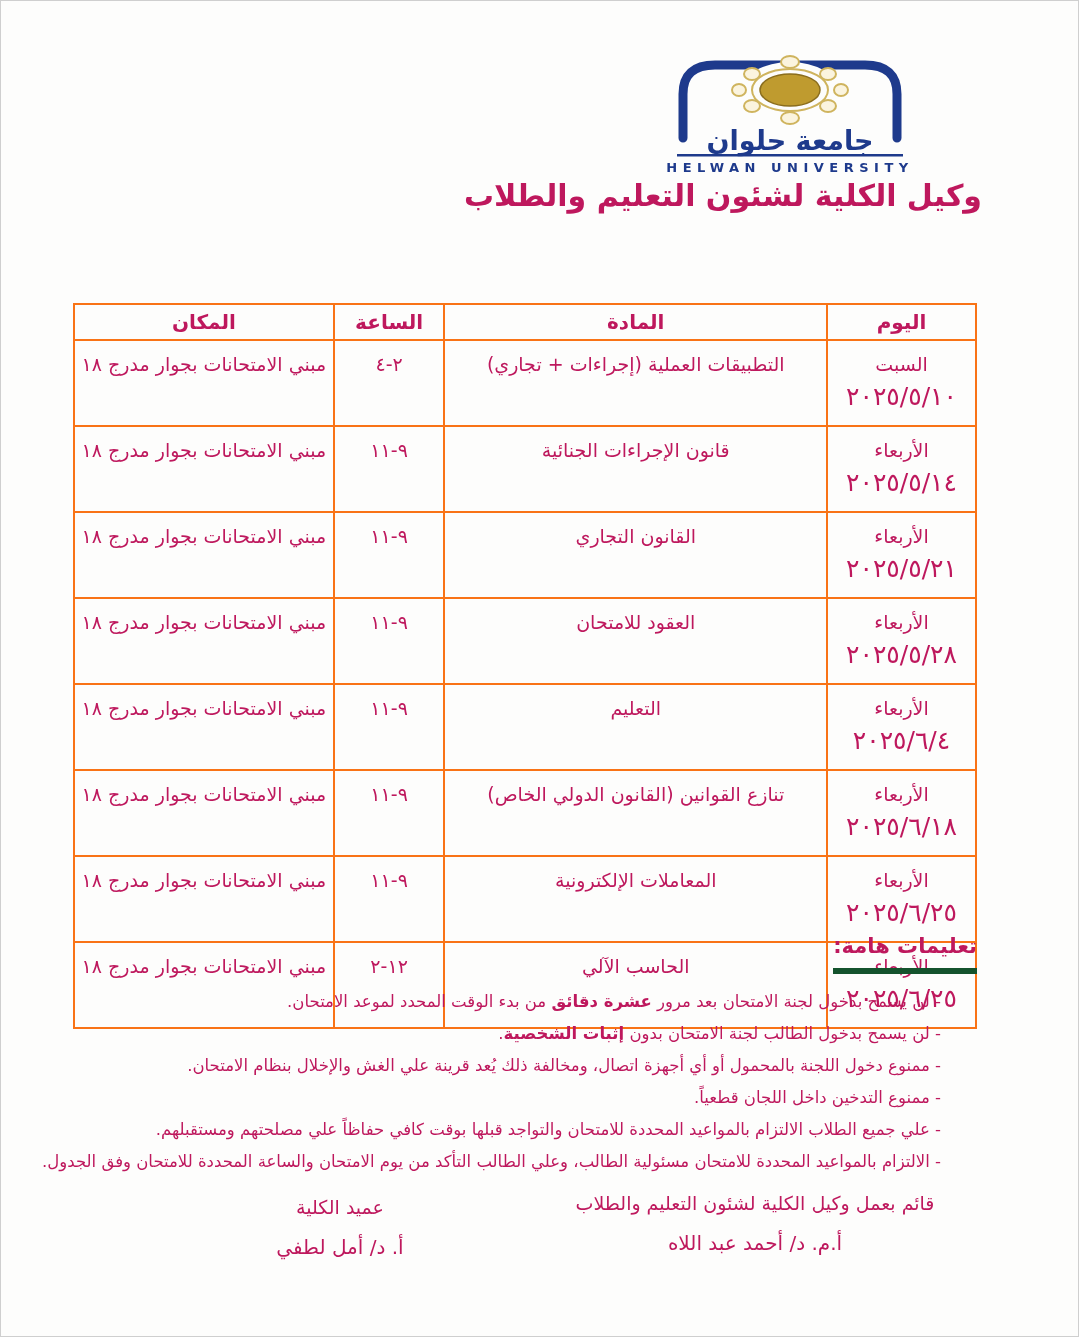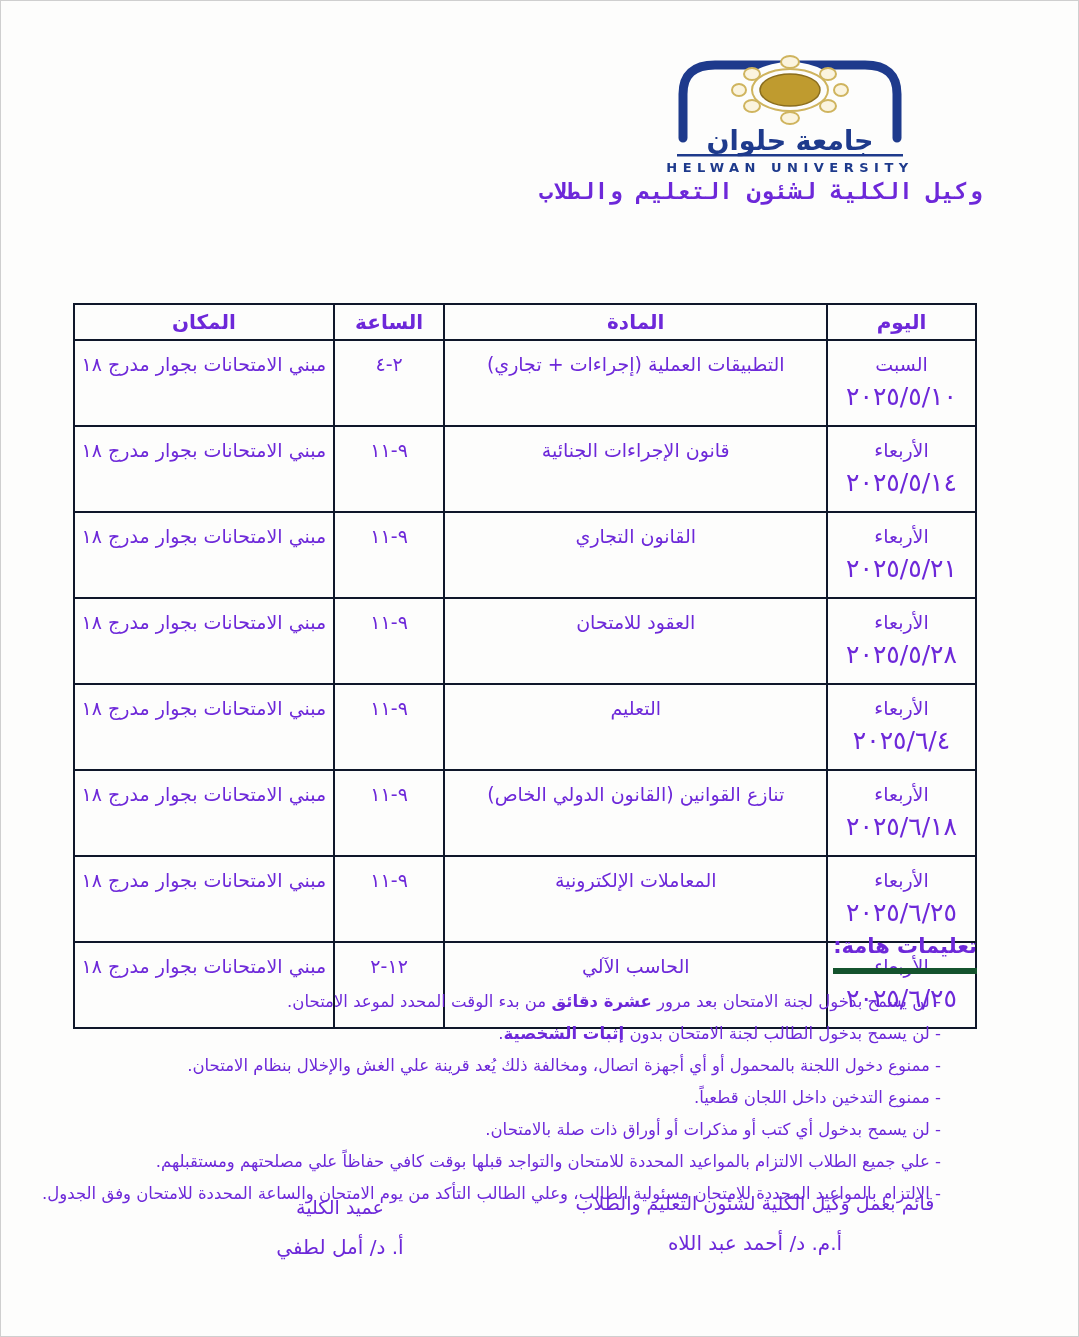--- a/index.html
+++ b/index.html
@@ -2,46 +2,46 @@
 <html lang="ar"><head>
 <meta charset="utf-8">
 <style>
   html,body { margin:0; padding:0; background:#d9d9d9; }
   .page {
     position:relative;
     width:1079px; height:1337px;
     margin:0 auto;
     background:#fdfdfc;
     font-family:"DejaVu Sans", sans-serif;
-    color:#6d28d9;
+    color:#be185d;
     overflow:hidden;
     box-shadow:inset 0 0 0 1px #cfcfcf;
   }
 
   
   .logo-block { position:absolute; top:50px; left:598px; width:384px; text-align:center; }
   .logo-svg { width:312px; height:132px; display:block; margin:0 auto; }
   .office-line {
-    direction:rtl; font-weight:bold; font-size:23px; letter-spacing:0.5px;
-    margin-top:-4px; white-space:nowrap;font-family:Liberation Mono, monospace;
+    direction:rtl; font-weight:bold; font-size:30px; letter-spacing:0.5px;
+    margin-top:-4px; white-space:nowrap;
   }
 
   
   .title-block { position:absolute; top:188px; left:179px; width:800px; text-align:center; direction:rtl; }
   .title-line { font-weight:bold; font-size:27px; line-height:1.0; }
   .title-line + .title-line { margin-top:17px; }
 
   
   .exam-table {
     position:absolute; top:303px; right:102px;
     border-collapse:collapse; direction:rtl;
     table-layout:fixed; width:904px;
   }
   .exam-table th, .exam-table td {
-    border:2px solid #0f172a; text-align:center; background:#fdfdfc;
+    border:2px solid #f97316; text-align:center; background:#fdfdfc;
   }
   .exam-table th { height:34px; font-size:20px; font-weight:bold; padding:0; }
   .exam-table td { height:72px; vertical-align:top; padding:12px 4px 0 4px; font-size:19px; }
   .col-day   { width:148px; }
   .col-subj  { width:380px; }
   .col-time  { width:110px; }
   .col-place { width:258px; }
   .day-name  { line-height:1.2; }
   .day-date  { margin-top:6px; font-size:25px; }
 
@@ -188,21 +188,20 @@
     </tbody>
   </table>
 
   <div class="instructions">
     <div class="instructions-heading">تعليمات هامة:</div>
     <div class="instruction-list">
       <div class="instruction-item"><span>- لن يسمح بدخول لجنة الامتحان بعد مرور </span><span class="b">عشرة دقائق</span><span> من بدء الوقت المحدد لموعد الامتحان.</span></div>
       <div class="instruction-item"><span>- لن يسمح بدخول الطالب لجنة الامتحان بدون </span><span class="b">إثبات الشخصية</span><span>.</span></div>
       <div class="instruction-item"><span>- ممنوع دخول اللجنة بالمحمول أو أي أجهزة اتصال، ومخالفة ذلك يُعد قرينة علي الغش والإخلال بنظام الامتحان.</span><span class="b"></span><span></span></div>
       <div class="instruction-item"><span>- ممنوع التدخين داخل اللجان قطعياً.</span><span class="b"></span><span></span></div>
-      <div class="instruction-item"><span>- لن يسمح بدخول أي كتب أو مذكرات أو أوراق ذات صلة بالامتحان.</span><span class="b"></span><span></span></div>
       <div class="instruction-item"><span>- علي جميع الطلاب الالتزام بالمواعيد المحددة للامتحان والتواجد قبلها بوقت كافي حفاظاً علي مصلحتهم ومستقبلهم.</span><span class="b"></span><span></span></div>
       <div class="instruction-item"><span>- الالتزام بالمواعيد المحددة للامتحان مسئولية الطالب، وعلي الطالب التأكد من يوم الامتحان والساعة المحددة للامتحان وفق الجدول.</span><span class="b"></span><span></span></div>
     </div>
   </div>
 
   <div class="sig-block right">
     <div class="sig-title">قائم بعمل وكيل الكلية لشئون التعليم والطلاب</div>
     <div class="sig-name">أ.م. د/ أحمد عبد اللاه</div>
   </div>
   <div class="sig-block left">

